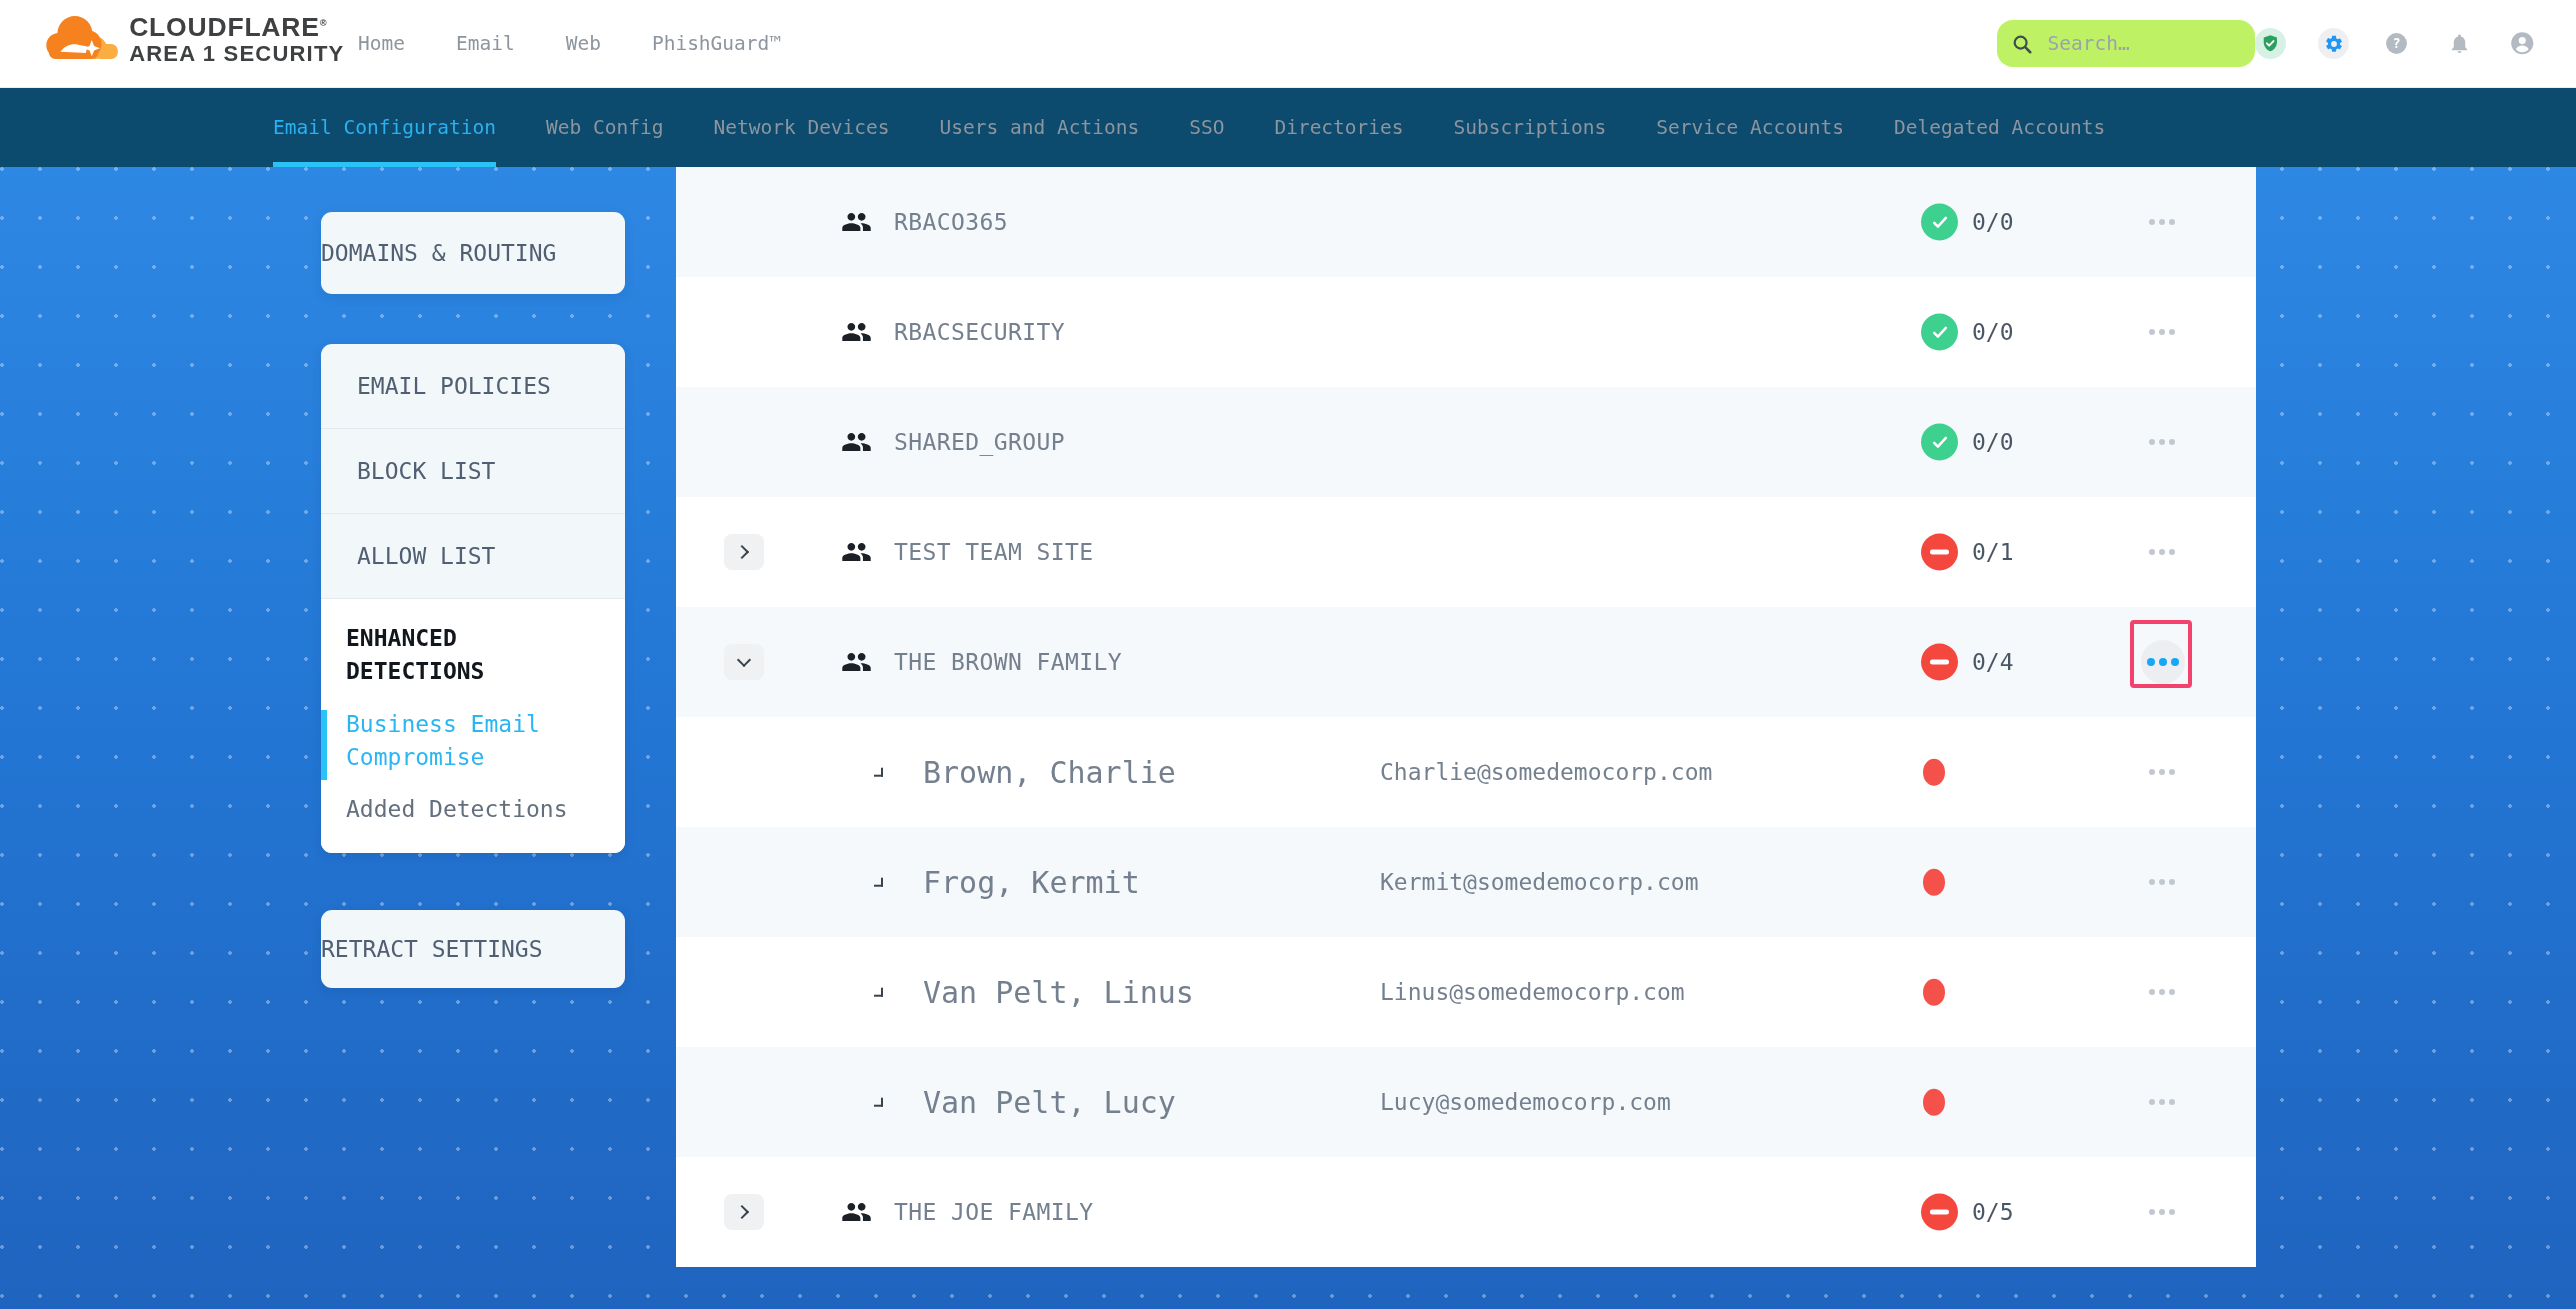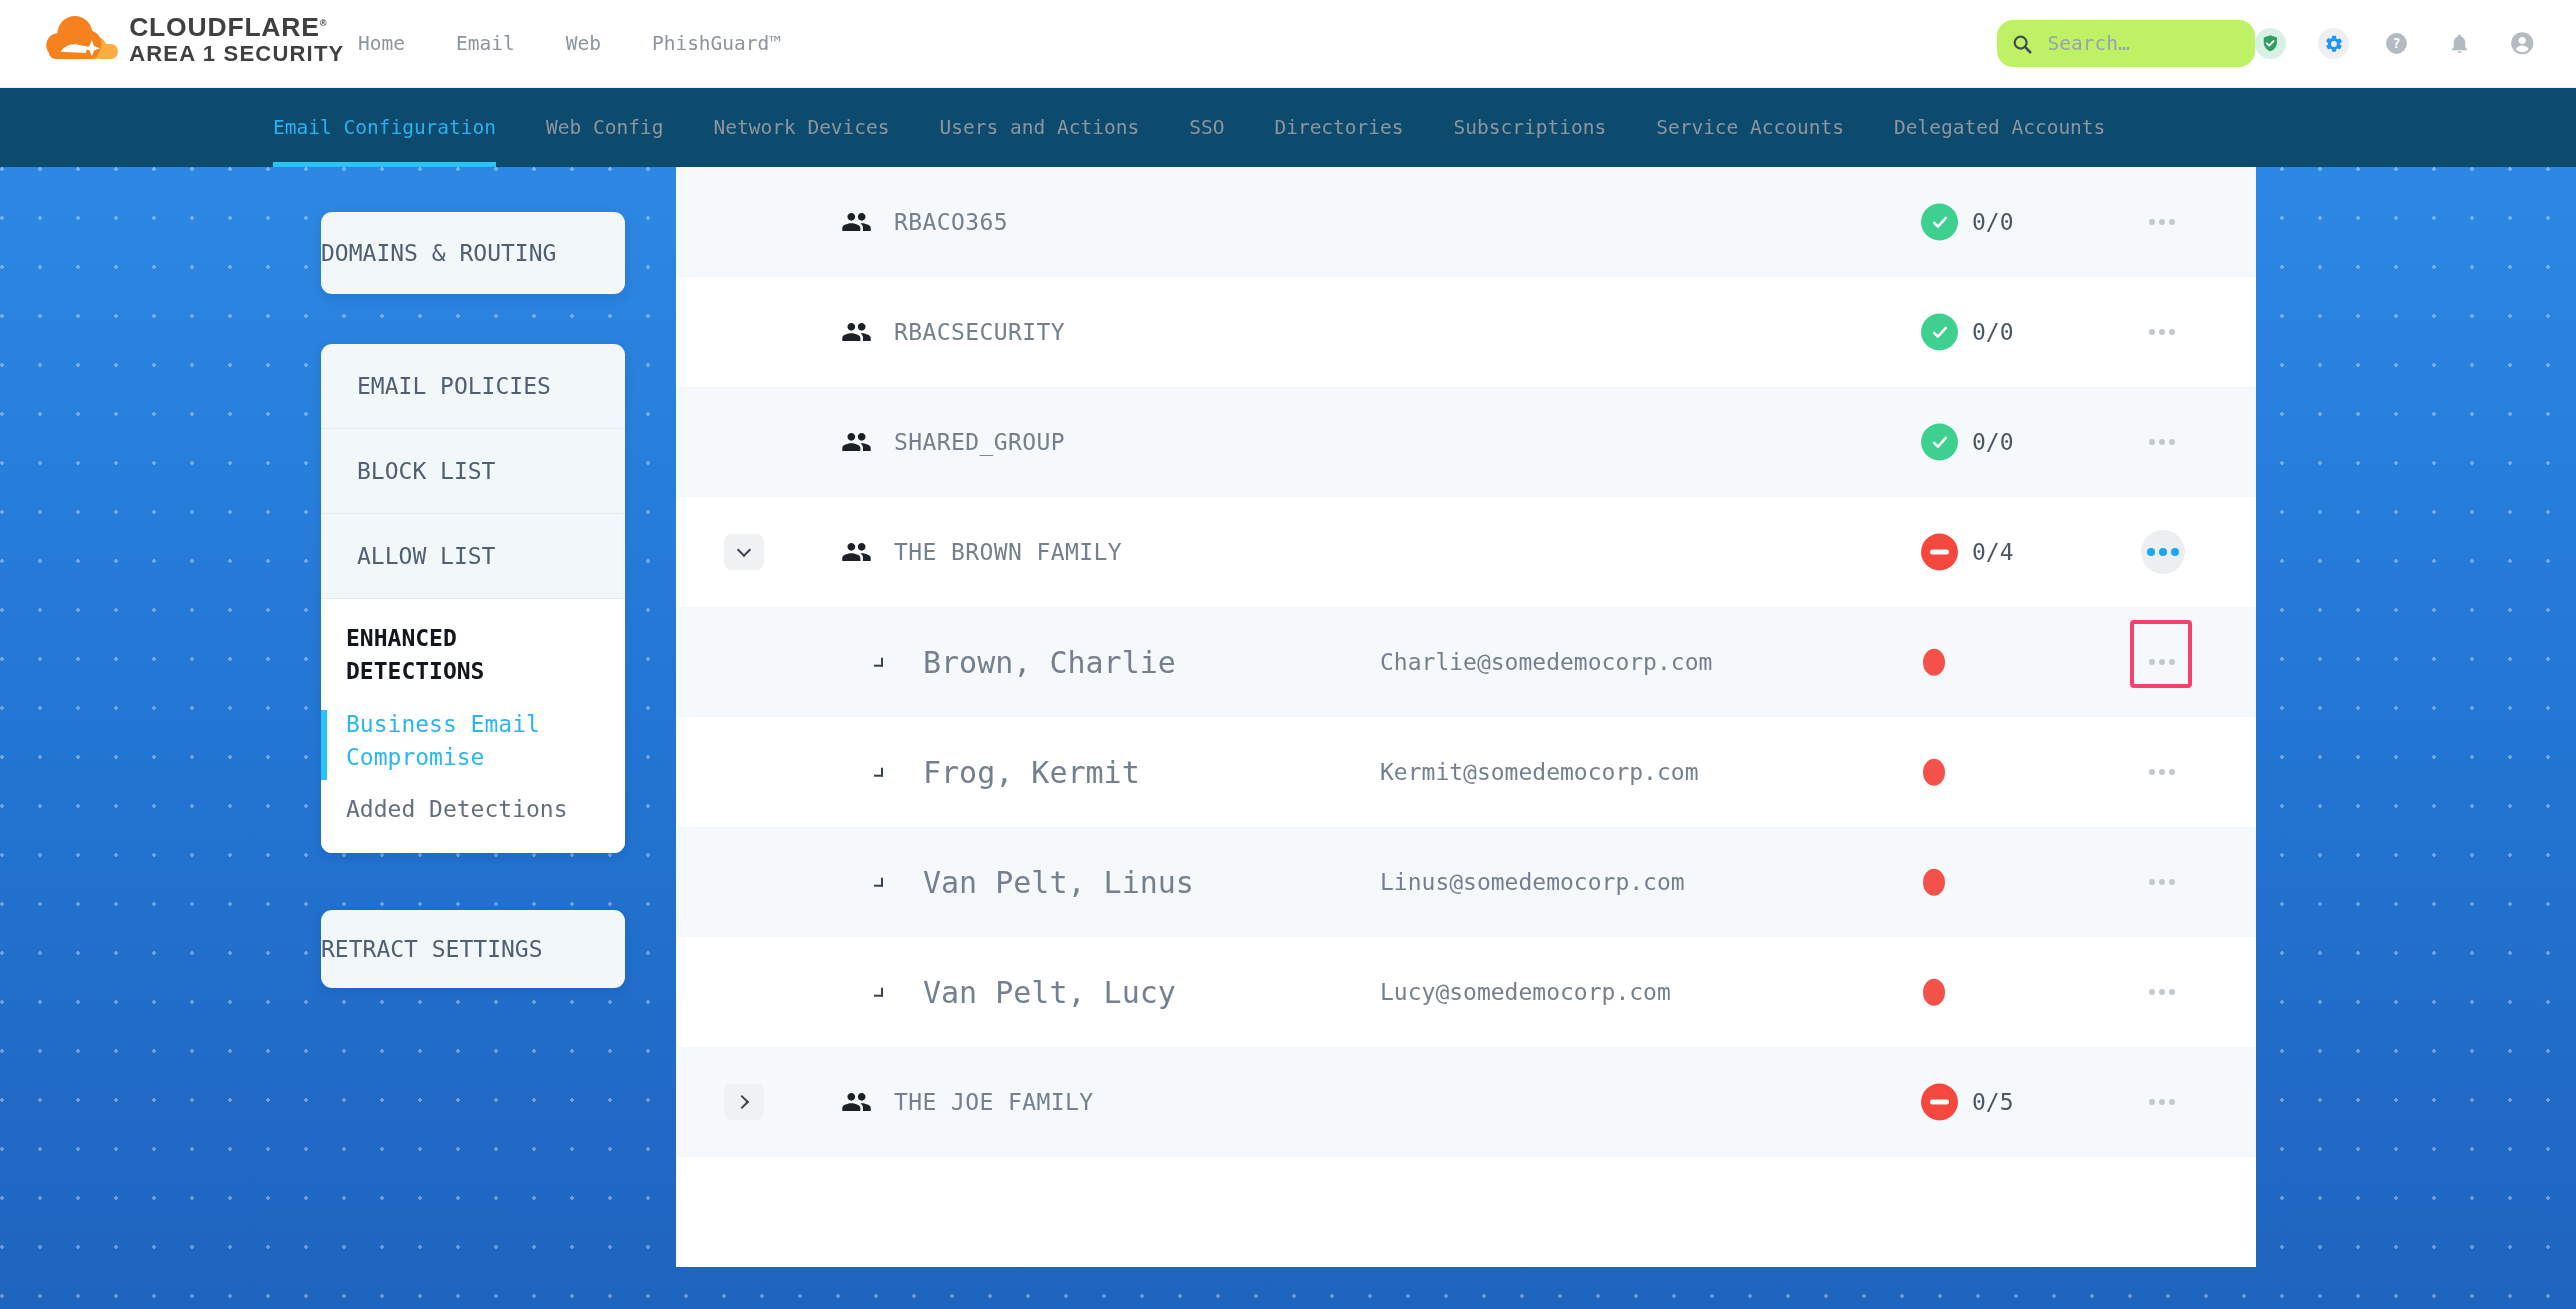--- a/index.html
+++ b/index.html
@@ -243,20 +243,38 @@
           </svg>
         </span>
       <span class="abs count">0/0</span>
       <button class="abs dots-btn">
           <i></i>
           <i></i>
           <i></i>
         </button>
     </div>
 
+    <div class="row">
+      <button class="abs expand-btn">
+          <span class="chev right"></span>
+        </button>
+      <svg class="abs ppl" viewBox="0 0 24 24">
+          <path fill="#1b2126" d="M16 11c1.66 0 2.99-1.34 2.99-3S17.66 5 16 5c-1.66 0-3 1.34-3 3s1.34 3 3 3zm-8 0c1.66 0 2.99-1.34 2.99-3S9.66 5 8 5C6.34 5 5 6.34 5 8s1.34 3 3 3zm0 2c-2.33 0-7 1.17-7 3.5V19h14v-2.5c0-2.33-4.67-3.5-7-3.5zm8 0c-.29 0-.62.02-.97.05 1.16.84 1.97 1.97 1.97 3.45V19h6v-2.5c0-2.33-4.67-3.5-7-3.5z"></path>
+        </svg>
+      <span class="abs gname">TEST TEAM SITE</span>
+      <span class="abs stat blocked">
+          <span class="minus-bar"></span>
+        </span>
+      <span class="abs count">0/1</span>
+      <button class="abs dots-btn">
+          <i></i>
+          <i></i>
+          <i></i>
+        </button>
+    </div>
 
     <div class="row">
       <button class="abs expand-btn">
           <span class="chev down"></span>
         </button>
       <svg class="abs ppl" viewBox="0 0 24 24">
           <path fill="#1b2126" d="M16 11c1.66 0 2.99-1.34 2.99-3S17.66 5 16 5c-1.66 0-3 1.34-3 3s1.34 3 3 3zm-8 0c1.66 0 2.99-1.34 2.99-3S9.66 5 8 5C6.34 5 5 6.34 5 8s1.34 3 3 3zm0 2c-2.33 0-7 1.17-7 3.5V19h14v-2.5c0-2.33-4.67-3.5-7-3.5zm8 0c-.29 0-.62.02-.97.05 1.16.84 1.97 1.97 1.97 3.45V19h6v-2.5c0-2.33-4.67-3.5-7-3.5z"></path>
         </svg>
       <span class="abs gname">THE BROWN FAMILY</span>
       <span class="abs stat blocked">

